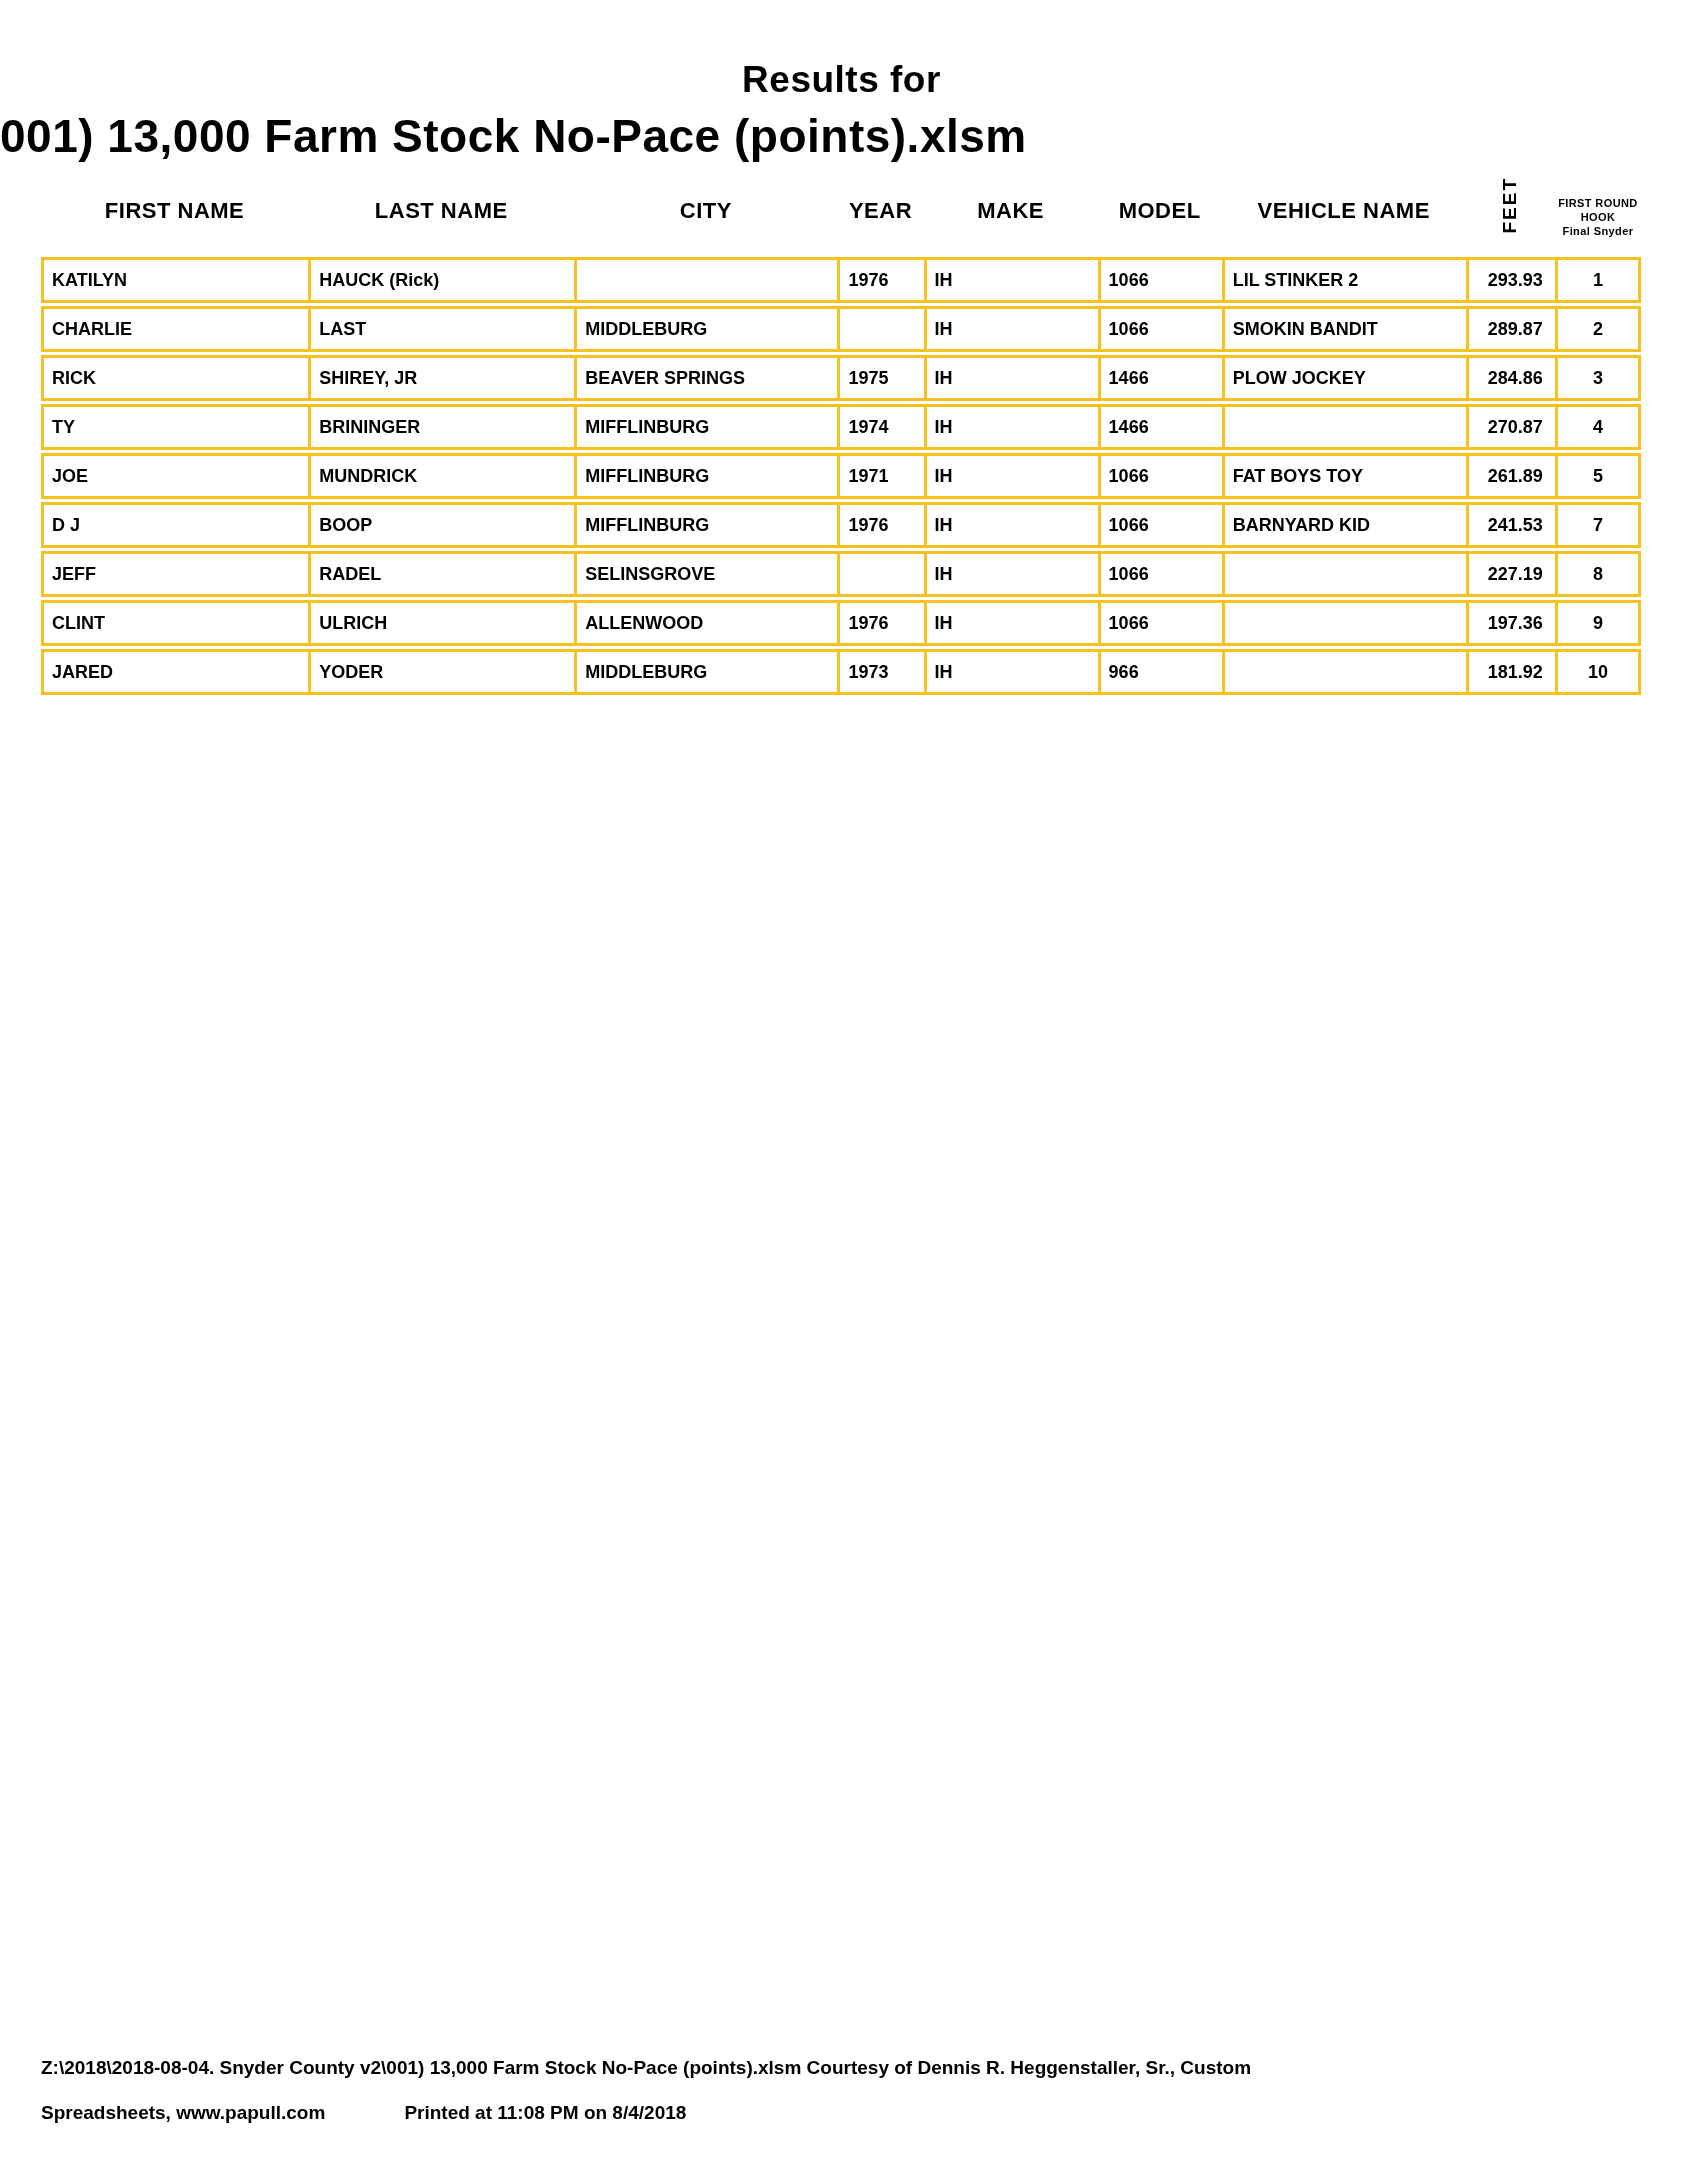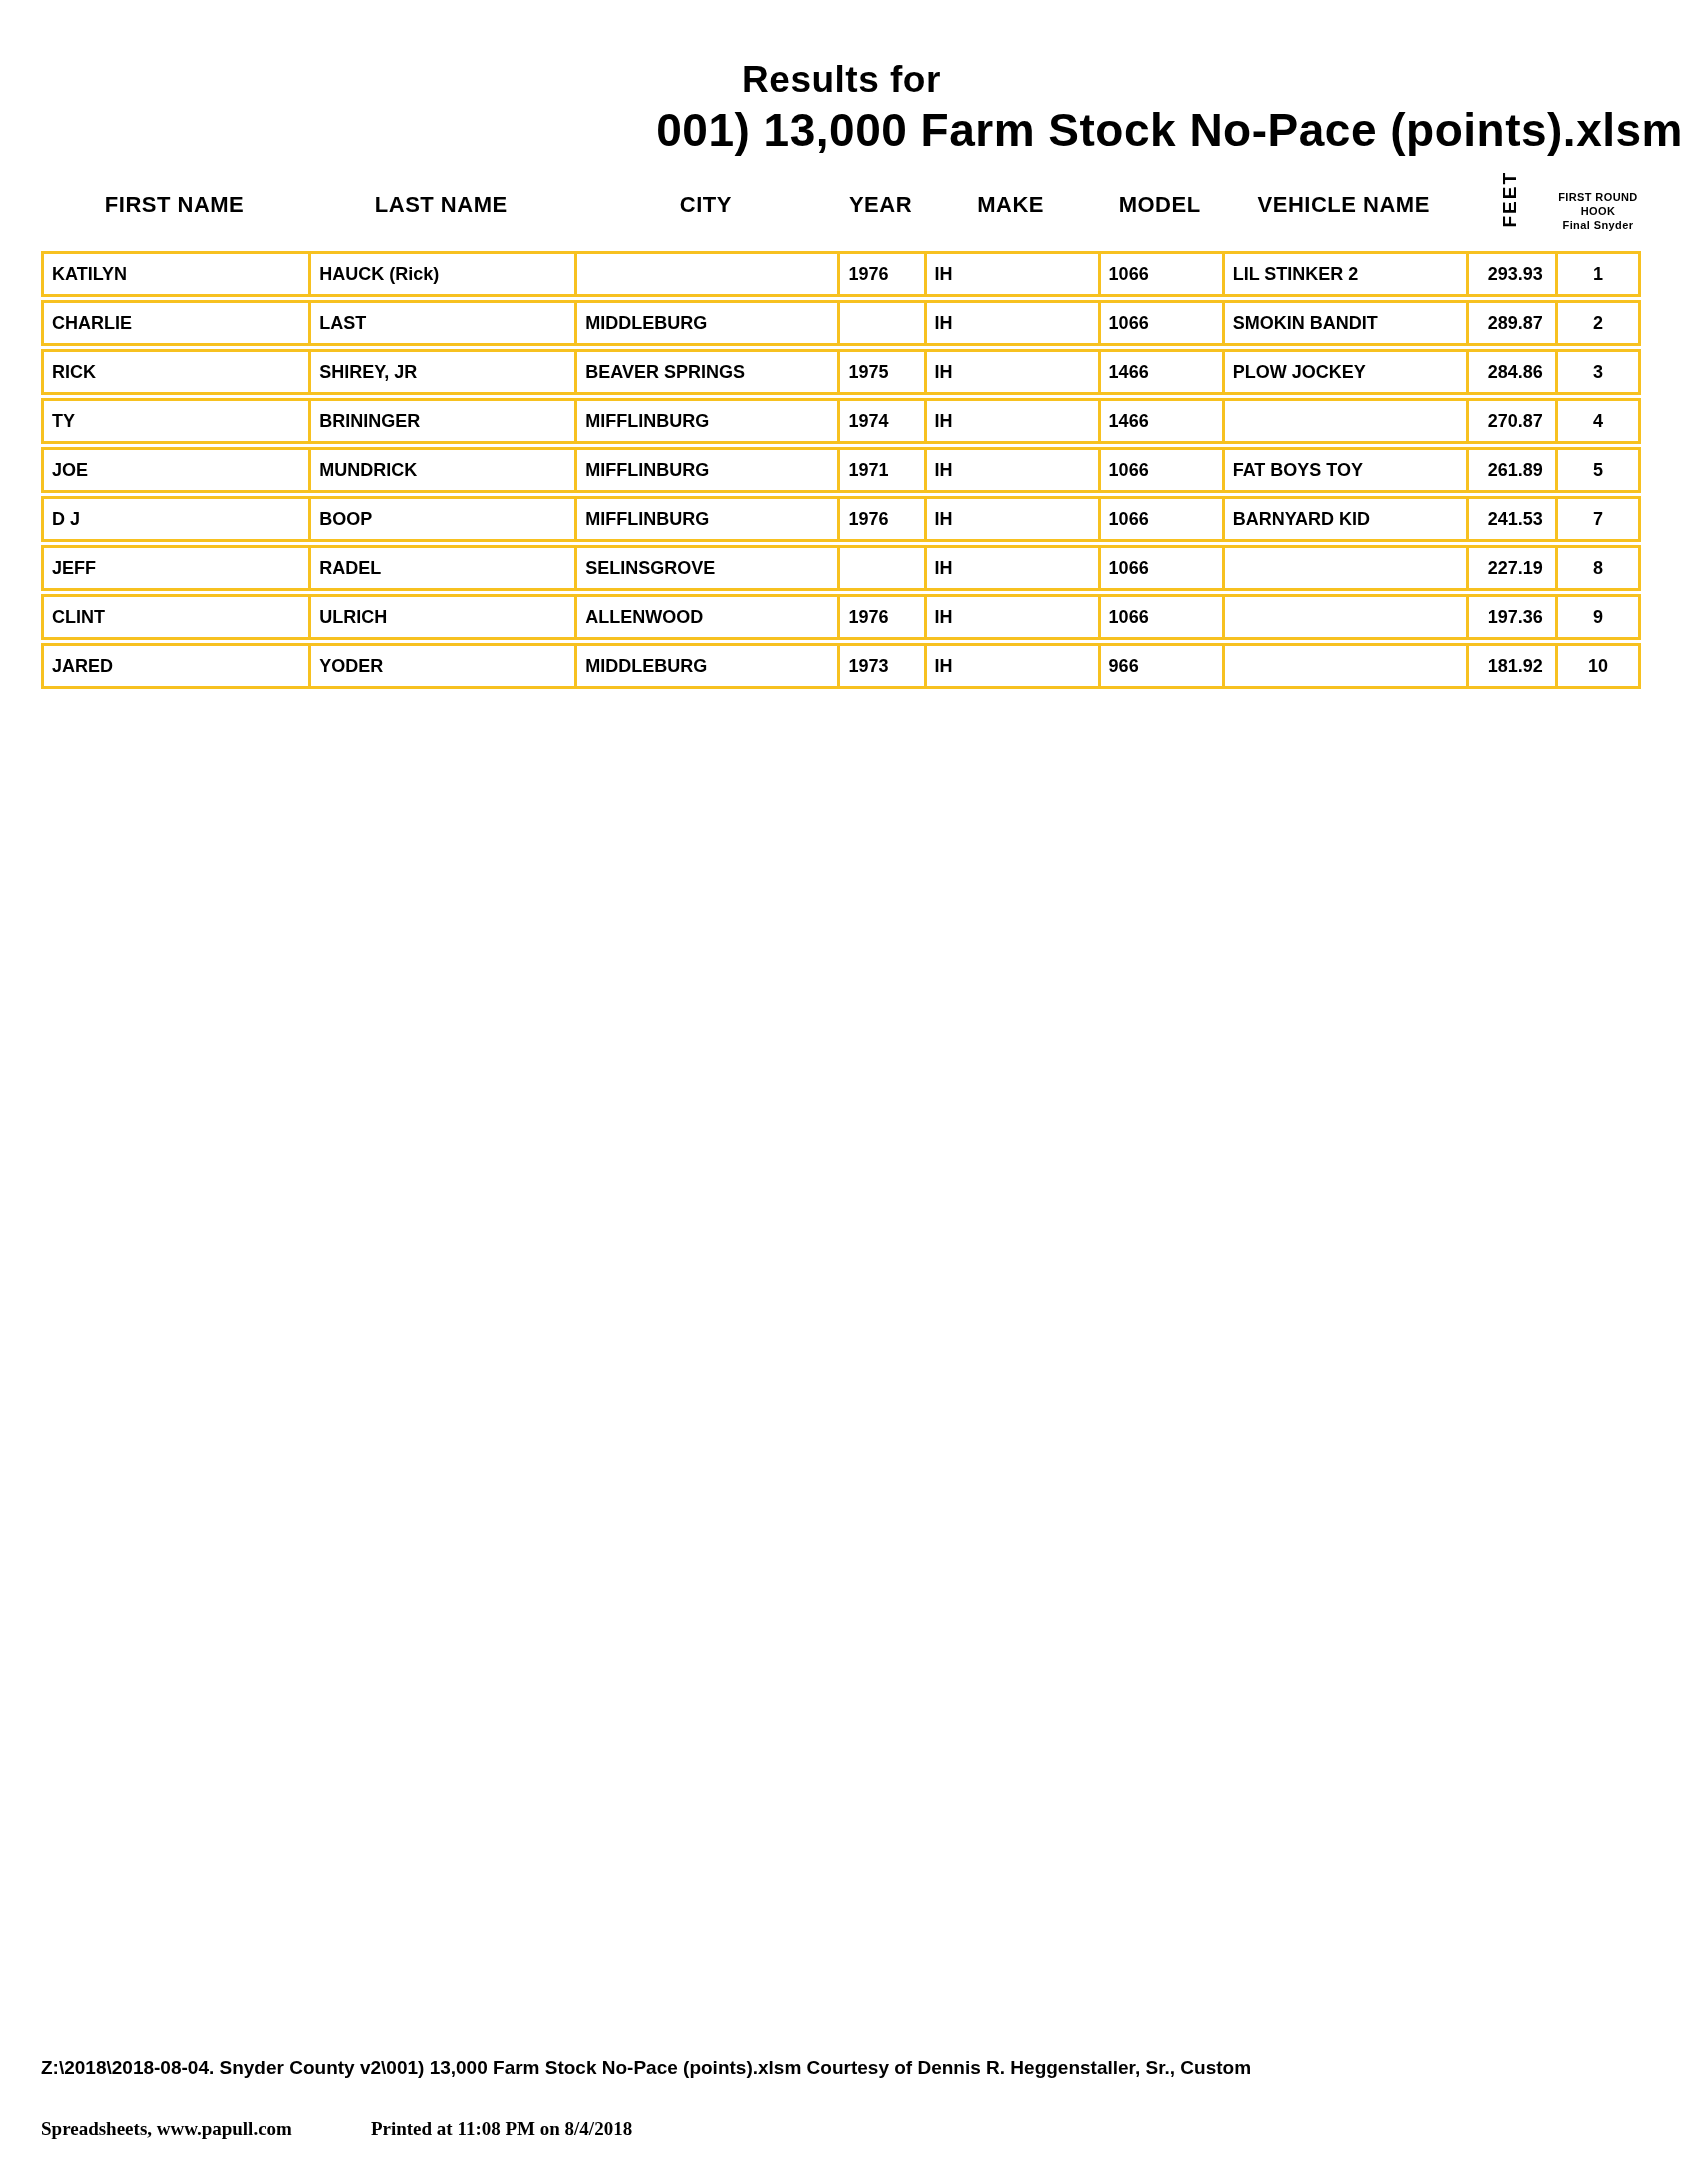--- a/index.html
+++ b/index.html
@@ -15,23 +15,24 @@
     overflow: hidden;
   }
   .title1 {
     padding-top: 57px;
     font-size: 37px;
     line-height: 46px;
     text-align: center;
     letter-spacing: 0.5px;
   }
   .title2 {
+    margin-top: 6px;
     font-size: 46px;
     line-height: 55px;
-    text-align: right;
+    text-align: left;
     letter-spacing: 0.5px;
   }
   table.results {
     border-collapse: separate;
     border-spacing: 0 3px;
     table-layout: fixed;
     width: 1600px;
     margin-left: 41px;
   }
   col.c1 { width: 267px; }
@@ -84,21 +85,21 @@
   tbody td.col-feet { text-align: right; padding-right: 12px; }
   tbody td.col-placing { text-align: center; }
   .footer {
     position: absolute;
     left: 41px;
     top: 2055px;
     width: 1604px;
     font-size: 19px;
     line-height: 25px;
   }
-  .footer-line2 { margin-top: 36px; display: flex; font-family: Liberation Serif, serif; }
+  .footer-line2 { margin-top: 20px; display: flex; }
   .footer-printed { margin-left: 79px; }
 </style>
 </head>
 <body>
 
 <div class="page">
 
   <div class="title1">Results for</div>
   <div class="title2">001) 13,000 Farm Stock No-Pace (points).xlsm</div>
 

